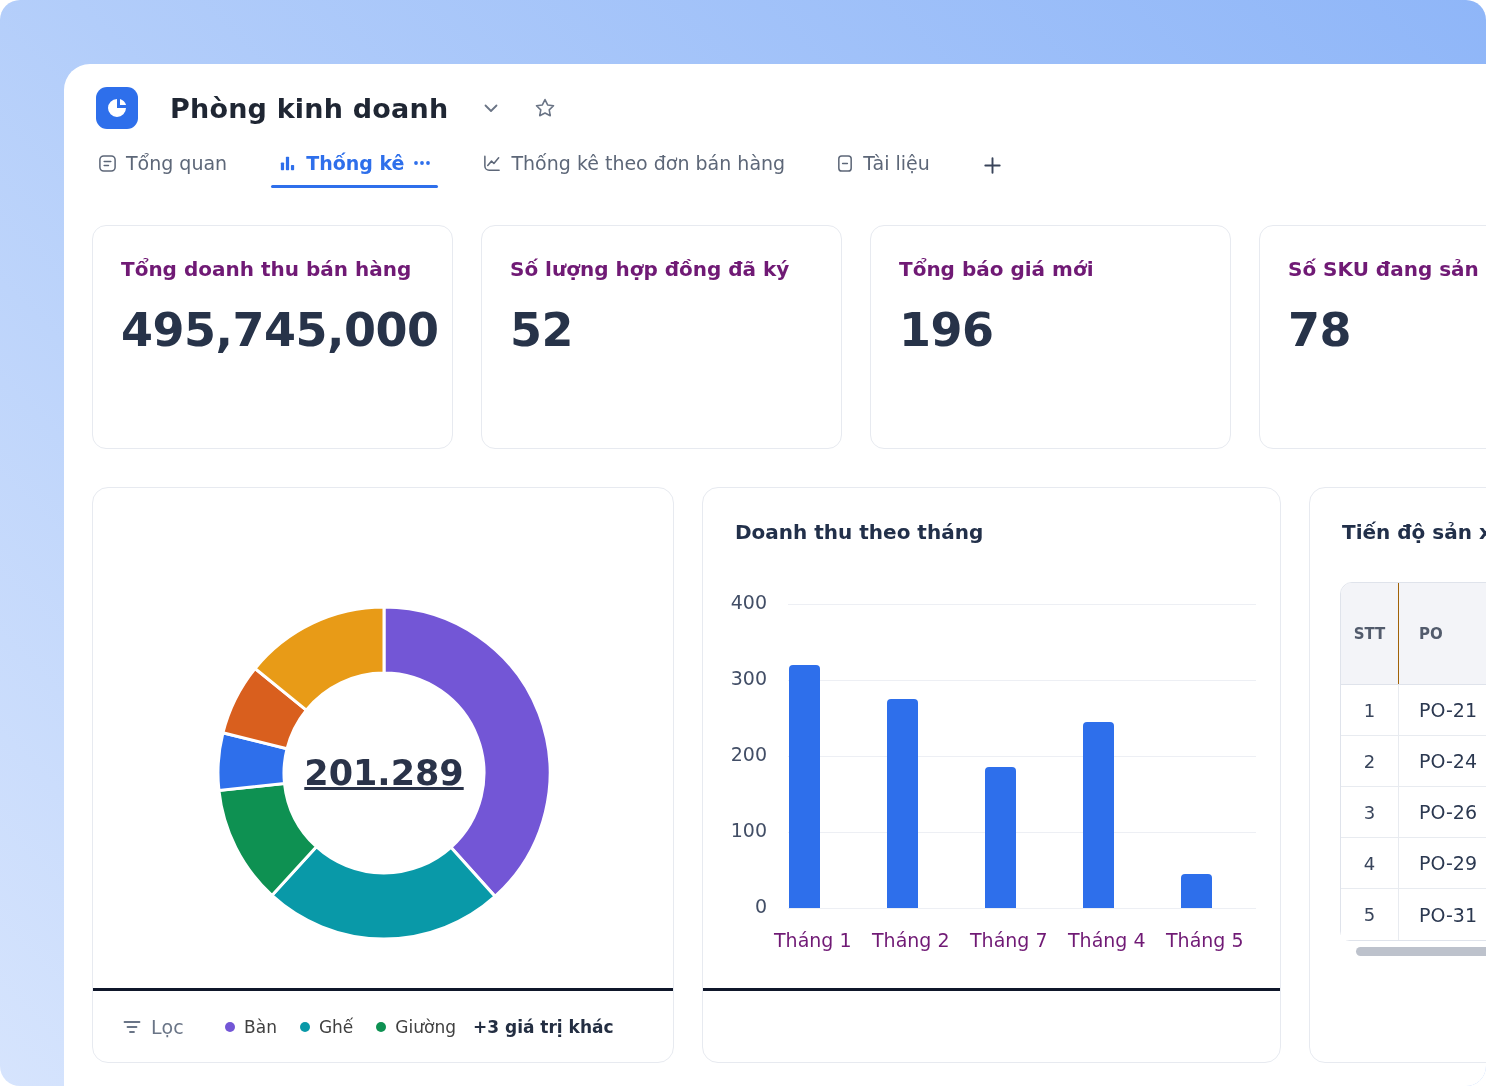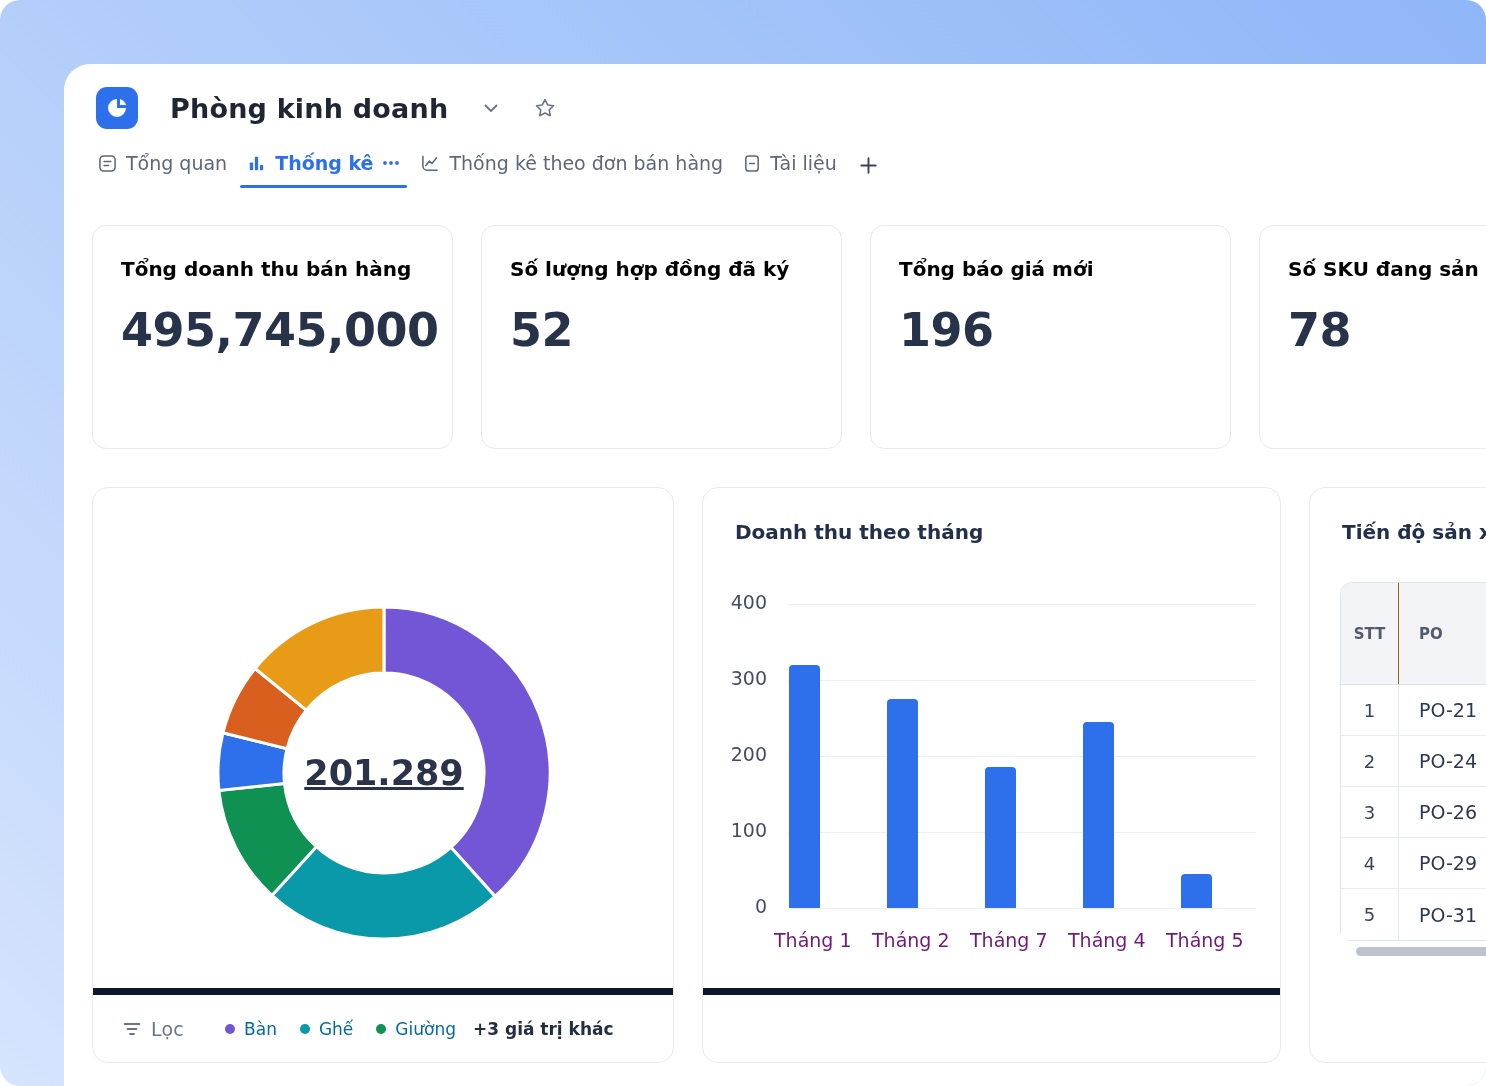--- a/index.html
+++ b/index.html
@@ -9,49 +9,49 @@
     background:linear-gradient(45deg,#D6E4FD 0%,#B2CDFA 45%,#8FB6F8 100%);}
   .main-card{position:absolute;left:64px;top:64px;width:1560px;height:1120px;background:#fff;border-radius:26px;}
 
   
   .header{position:absolute;left:32px;top:22px;display:flex;align-items:center;gap:32px;height:44px;}
   .app-icon{width:42px;height:42px;border-radius:11px;background:#2E6FEB;display:flex;align-items:center;justify-content:center;flex:0 0 auto;}
   .page-title{font-size:27px;font-weight:700;color:#1F2633;margin:0;letter-spacing:.2px;}
   .hdr-ic{color:#6A7485;display:flex;align-items:center;margin-left:4px;}
 
   
-  .tabs{position:absolute;left:34px;top:88px;display:flex;align-items:flex-start;gap:20px;}
+  .tabs{position:absolute;left:34px;top:88px;display:flex;align-items:flex-start;gap:51px;}
   .tab{position:relative;display:flex;align-items:center;gap:9px;font-size:19px;color:#5D6778;padding-bottom:14px;cursor:pointer;white-space:nowrap;}
   .tab svg{flex:0 0 auto;}
   .tab.active{color:#2E6FEB;font-weight:700;}
   .tab.active::after{content:"";position:absolute;left:-7px;right:-7px;bottom:0;height:3.5px;border-radius:2px;background:#2E6FEB;}
   .tab-add{display:flex;align-items:center;color:#39445A;padding-top:2px;cursor:pointer;}
 
   
   .stats{position:absolute;left:28px;top:161px;display:flex;gap:28px;}
   .stat-card{width:361px;height:224px;background:#fff;border:1px solid #E7EAF0;border-radius:14px;padding:31px 28px;flex:0 0 auto;}
-  .stat-label{font-size:20px;font-weight:700;color:#000000;white-space:nowrap;overflow:hidden;}
+  .stat-label{font-size:20px;font-weight:700;color:#701a75;white-space:nowrap;overflow:hidden;}
   .stat-value{margin-top:22px;font-size:46px;font-weight:700;color:#273349;letter-spacing:-.5px;}
 
   
   .charts{position:absolute;left:28px;top:423px;display:flex;gap:28px;}
   .chart-card{position:relative;height:576px;background:#fff;border:1px solid #E7EAF0;border-radius:16px;overflow:hidden;flex:0 0 auto;}
   .donut-card{width:582px;}
   .bar-card{width:579px;}
   .table-card{width:430px;}
   .chart-title{position:absolute;left:32px;top:32px;font-size:20px;font-weight:700;color:#22304A;white-space:nowrap;}
 
   
   .donut-svg{position:absolute;left:121px;top:115px;}
   .donut-center{position:absolute;left:121px;top:115px;width:340px;height:340px;display:flex;align-items:center;justify-content:center;
     font-size:35px;font-weight:700;color:#2A3349;pointer-events:none;text-decoration:underline;}
-  .card-footer{position:absolute;left:0;right:0;bottom:0;height:74px;border-top:7px solid #0f172a;display:flex;align-items:center;padding:0 30px;}
+  .card-footer{position:absolute;left:0;right:0;bottom:0;height:74px;border-top:3px solid #0f172a;display:flex;align-items:center;padding:0 30px;}
   .filter-btn{display:flex;align-items:center;gap:10px;color:#6A7587;font-size:19px;cursor:pointer;}
   .legend{display:flex;align-items:center;gap:23px;margin:0 auto;transform:translateX(6px);}
-  .legend-item{display:flex;align-items:center;gap:9px;font-size:17px;color:#0369a1;cursor:pointer;}
+  .legend-item{display:flex;align-items:center;gap:9px;font-size:17px;color:#404040;cursor:pointer;}
   .dot{width:10px;height:10px;border-radius:50%;}
   .legend-more{font-size:17px;font-weight:700;color:#232E42;margin-left:-6px;}
 
   
   .y-axis{position:absolute;left:0;top:116px;width:64px;height:304px;}
   .ytick{position:absolute;right:0;width:64px;text-align:right;font-size:19px;color:#424E66;}
   .plot{position:absolute;left:85px;top:116px;width:468px;height:304px;}
   .gridline{position:absolute;left:0;right:0;height:1px;background:#EDEFF4;}
   .bar{position:absolute;bottom:0;width:31px;background:#2E6FEB;border-radius:4px 4px 0 0;}
   .x-labels{position:absolute;left:85px;top:441px;width:480px;height:26px;}

